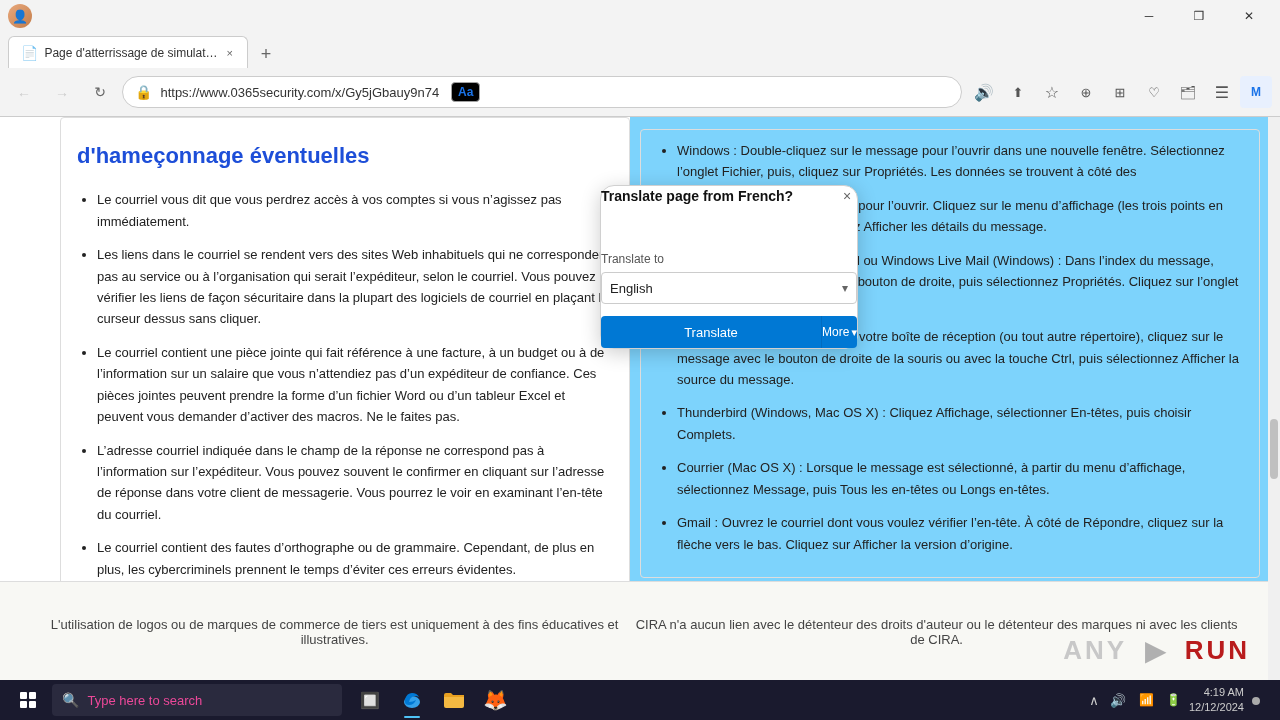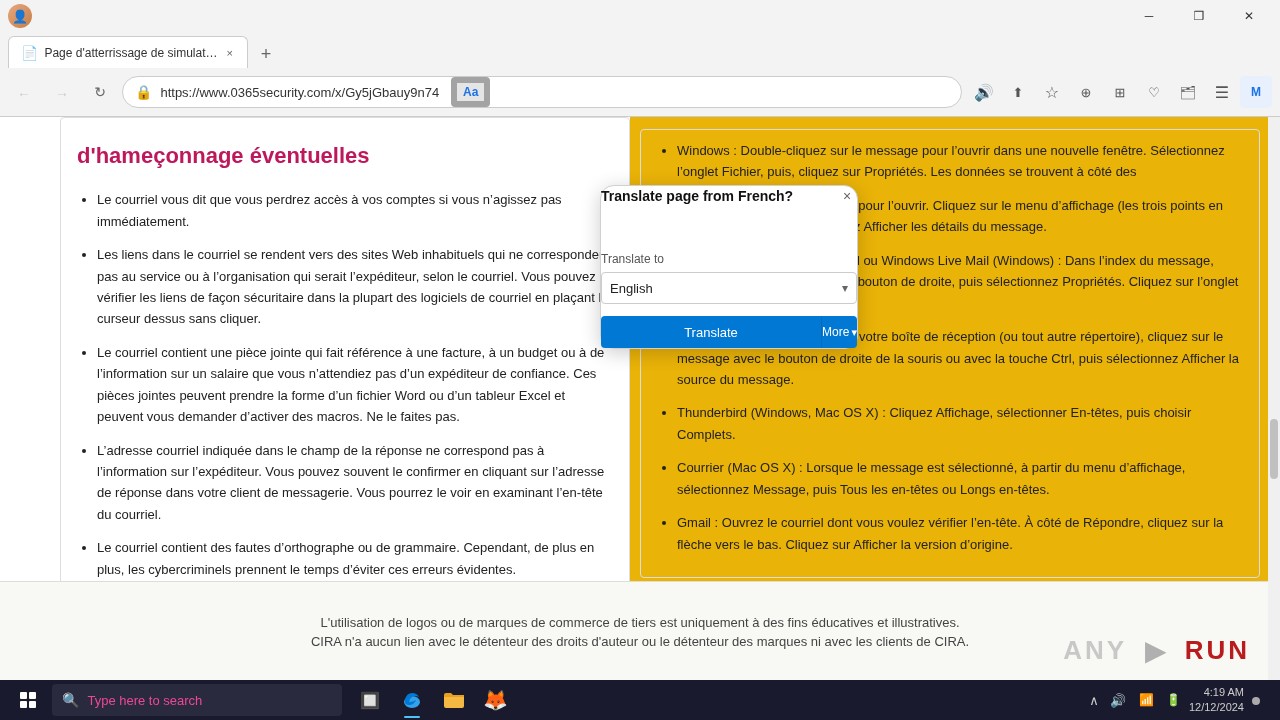--- a/index.html
+++ b/index.html
@@ -140,33 +140,33 @@
       overflow: hidden;
       padding: 0 0 0 60px;
       position: relative;
     }
 
     .right-pane {
       flex: 1;
       height: 100%;
       overflow: hidden;
       padding: 0 20px 4px 10px;
-      background: #eab308;
+      background: #7dd3fc;
     }
 
     .content-body {
       font-size: 13.5px;
       line-height: 1.6;
       color: #222;
     }
 
     .page-heading {
       font-size: 22px;
       font-weight: bold;
-      color: #be185d;
+      color: #1d4ed8;
       margin-bottom: 16px;
       padding-top: 8px;
     }
 
     .bullet-list {
       list-style: disc;
       padding-left: 20px;
       font-size: 13px;
       line-height: 1.65;
       color: #222;
@@ -420,21 +420,21 @@
   </div>
 
   <div class="address-bar">
     <div class="nav-btn disabled">←</div>
     <div class="nav-btn disabled">→</div>
     <div class="nav-btn">↻</div>
 
     <div class="url-bar">
       <span style="color:#666;font-size:14px;">🔒</span>
       <span style="font-size:13px;color:#333;">https://www.0365security.com/x/Gy5jGbauy9n74</span>
-      <div class="translate-indicator" style="margin-left:4px;background:#e5e5e5;border:6px solid #a3a3a3;padding:2px 6px;border-radius:4px;font-size:12px;color:#1a73e8;font-weight:600;">Aa</div>
+      <div class="translate-indicator" style="margin-left:4px;background:#000000;border:1px solid #a3a3a3;padding:2px 6px;border-radius:4px;font-size:12px;color:#1a73e8;font-weight:600;">Aa</div>
     </div>
 
     <div class="toolbar-icons">
       <div class="toolbar-icon">🔊</div>
       <div class="toolbar-icon" style="font-size:13px;">⬆</div>
       <div class="toolbar-icon">☆</div>
       <div class="toolbar-icon" style="font-size:13px;">⊕</div>
       <div class="toolbar-icon" style="font-size:13px;">⊞</div>
       <div class="toolbar-icon" style="font-size:13px;">♡</div>
       <div class="toolbar-icon" style="font-size:13px;">🗂</div>
@@ -468,21 +468,21 @@
         <li>Double-cliquez sur le message pour l’ouvrir. Cliquez sur le menu d’affichage (les trois points en haut à droite), puis sélectionnez Afficher les détails du message.</li>
         <li>Outlook Express, Windows Mail ou Windows Live Mail (Windows) : Dans l’index du message, cliquez sur le message avec le bouton de droite, puis sélectionnez Propriétés. Cliquez sur l’onglet Détails.</li>
         <li>Outlook pour Mac OS X : Dans votre boîte de réception (ou tout autre répertoire), cliquez sur le message avec le bouton de droite de la souris ou avec la touche Ctrl, puis sélectionnez Afficher la source du message.</li>
         <li>Thunderbird (Windows, Mac OS X) : Cliquez Affichage, sélectionner En-têtes, puis choisir Complets.</li>
         <li>Courrier (Mac OS X) : Lorsque le message est sélectionné, à partir du menu d’affichage, sélectionnez Message, puis Tous les en-têtes ou Longs en-têtes.</li>
         <li>Gmail : Ouvrez le courriel dont vous voulez vérifier l’en-tête. À côté de Répondre, cliquez sur la flèche vers le bas. Cliquez sur Afficher la version d’origine.</li>
       </ul>
     </div>
   </div>
 
-  <div style="position:absolute;bottom:40px;left:0;right:0;height:100px;background:#f8f8f4;border-top:1px solid #ddd;display:flex;align-items:center;justify-content:center;flex-direction:column;gap:4px;padding:0 40px;">
+  <div style="position:absolute;bottom:40px;left:0;right:0;height:100px;background:#f8f8f4;border-top:1px solid #ddd;display:flex;align-items:center;justify-content:center;gap:4px;padding:0 40px;">
     <div style="font-size:13px;color:#444;text-align:center;">L'utilisation de logos ou de marques de commerce de tiers est uniquement à des fins éducatives et illustratives.</div>
     <div style="font-size:13px;color:#444;text-align:center;">CIRA n'a aucun lien avec le détenteur des droits d'auteur ou le détenteur des marques ni avec les clients de CIRA.</div>
 
     <div style="position:absolute;right:30px;bottom:14px;display:flex;align-items:center;gap:16px;">
       <span style="font-size:26px;font-weight:900;color:#c8c8c8;letter-spacing:3px;">ANY</span>
       <span style="color:#b0b0b0;font-size:28px;margin:0 2px;">▶</span>
       <span style="font-size:26px;font-weight:900;color:#b91c1c;letter-spacing:3px;">RUN</span>
     </div>
   </div>
 

